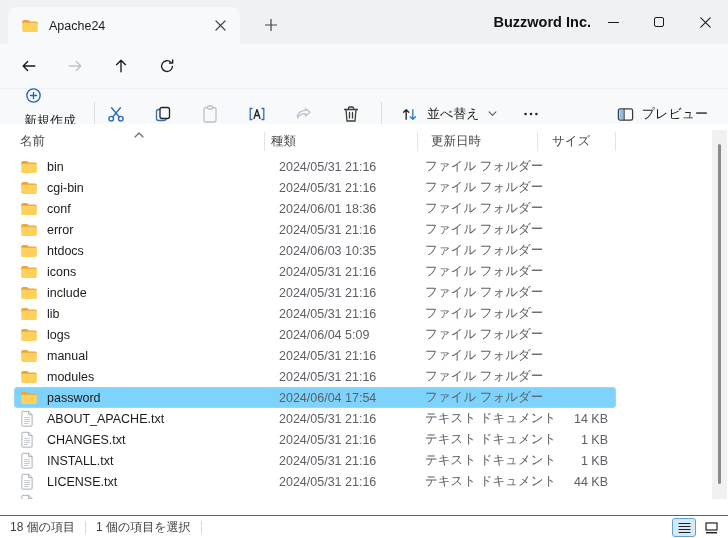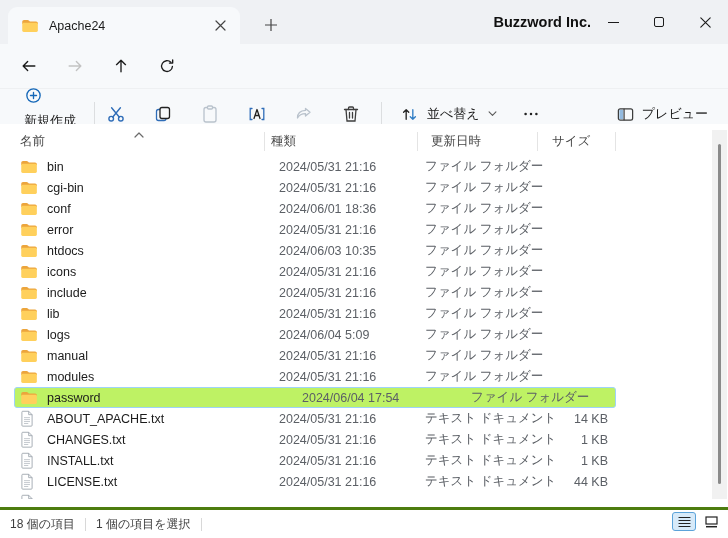--- a/index.html
+++ b/index.html
@@ -57,31 +57,31 @@
   .header-row{position:absolute;top:6px;left:14px;width:602px;height:22px;display:grid;
     grid-template-columns:251px 153px 120px 78px;align-items:center;font-size:12.5px;color:#474747;}
   .hcell{border-right:1px solid #e4e4e4;height:19px;line-height:19px;box-sizing:border-box;white-space:nowrap;overflow:hidden;}
   .h-name{padding-left:6px;}
   .h-date{padding-left:13px;}
   .h-type{padding-left:6px;}
   .h-size{padding-left:14px;}
   .file-list{position:absolute;top:32px;left:14px;width:602px;height:343px;overflow:hidden;}
   .row{height:21px;display:grid;grid-template-columns:251px 153px 120px 78px;align-items:center;
     font-size:12.5px;border:1px solid transparent;border-radius:3px;box-sizing:border-box;}
-  .row.selected{background:#bef264;border-color:#9ed3f9;gap:23px;}
+  .row.selected{background:#7dd3fc;border-color:#9ed3f9;}
   .c-name{display:flex;align-items:center;padding-left:5px;gap:9px;color:#1b1b1b;overflow:hidden;white-space:nowrap;}
   .ficon{width:18px;height:17px;display:flex;flex:0 0 auto;align-items:center;}
   .c-date{padding-left:13px;color:#5c6066;white-space:nowrap;}
   .c-type{padding-left:6px;color:#5c6066;white-space:nowrap;}
   .c-size{text-align:right;padding-right:9px;color:#5c6066;white-space:nowrap;}
   .scrollbar{position:absolute;top:6px;right:1px;width:15px;height:369px;background:#f1f1f1;}
   .scroll-thumb{position:absolute;top:14px;left:6px;width:3px;height:340px;background:#8a8a8a;border-radius:2px;}
   
-  .statusbar{position:absolute;left:0;right:0;bottom:0;height:31px;background:#fff;
-    border-top:3px solid #4d7c0f;display:flex;align-items:center;padding-left:10px;
+  .statusbar{position:absolute;left:0;right:0;bottom:0;height:23px;background:#fff;
+    border-top:1px solid #4d7c0f;display:flex;align-items:center;padding-left:10px;
     box-sizing:border-box;font-size:12px;color:#3d3d3d;}
   .st-sep{width:1px;height:13px;background:#d8d8d8;margin:0 10px;}
   .view-toggles{position:absolute;right:5px;top:2px;display:flex;gap:3px;}
   .vt{width:24px;height:19px;display:flex;align-items:center;justify-content:center;
     border-radius:3px;border:1px solid transparent;box-sizing:border-box;}
   .vt.selected{background:#d7eaf9;border-color:#5ca3d9;}
 </style>
 </head>
 <body>
 

